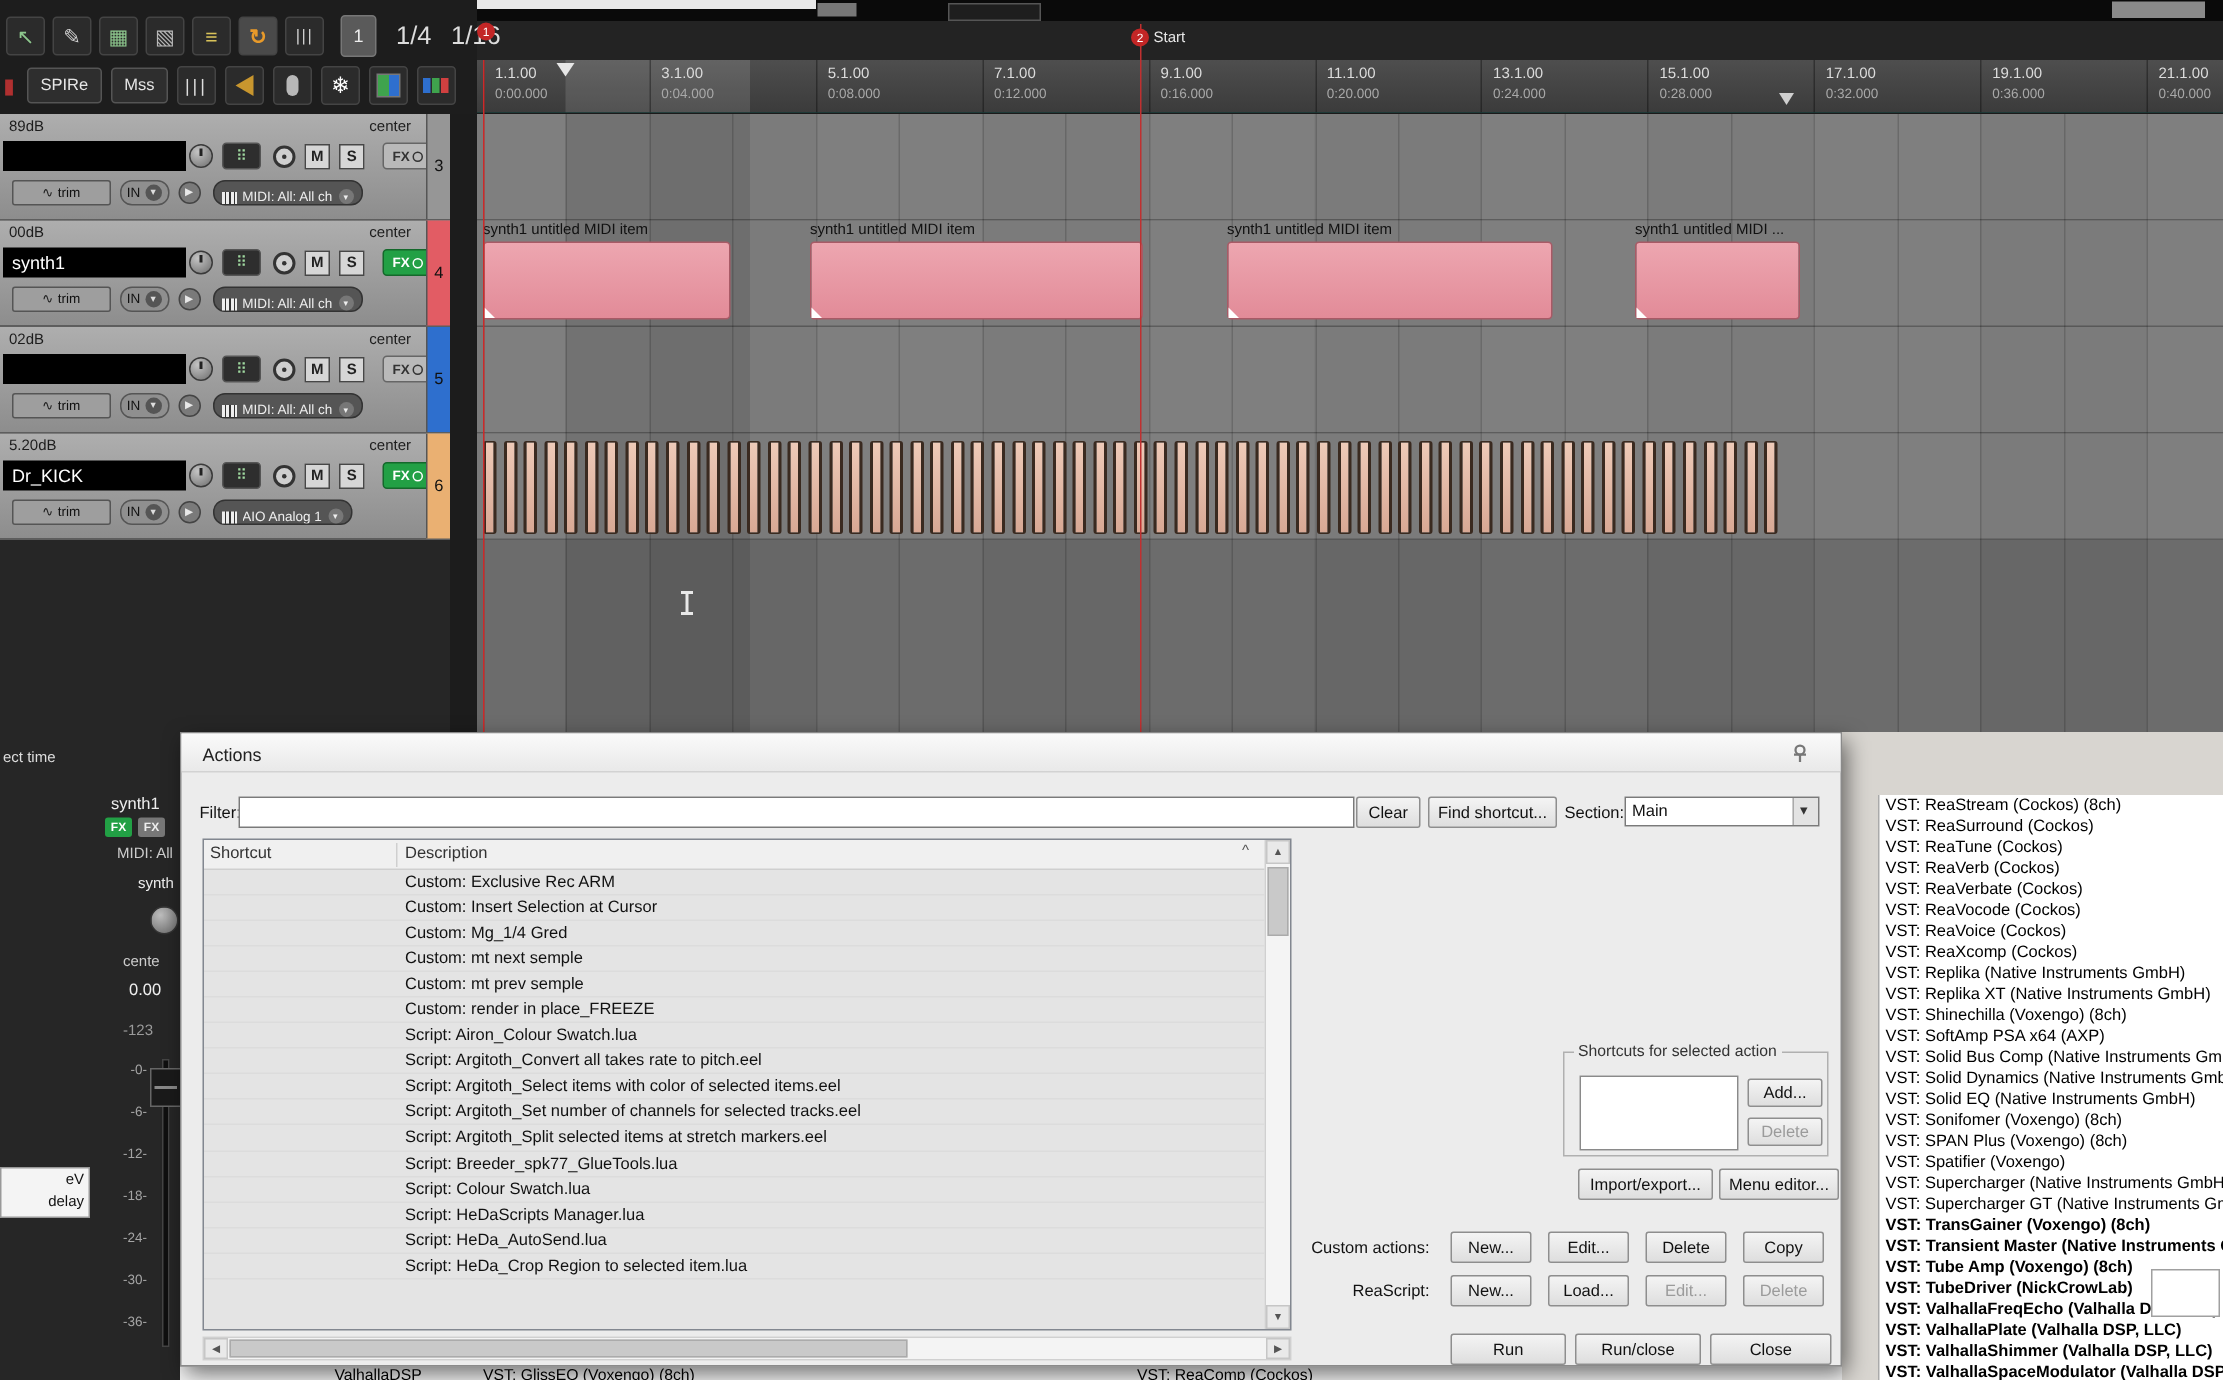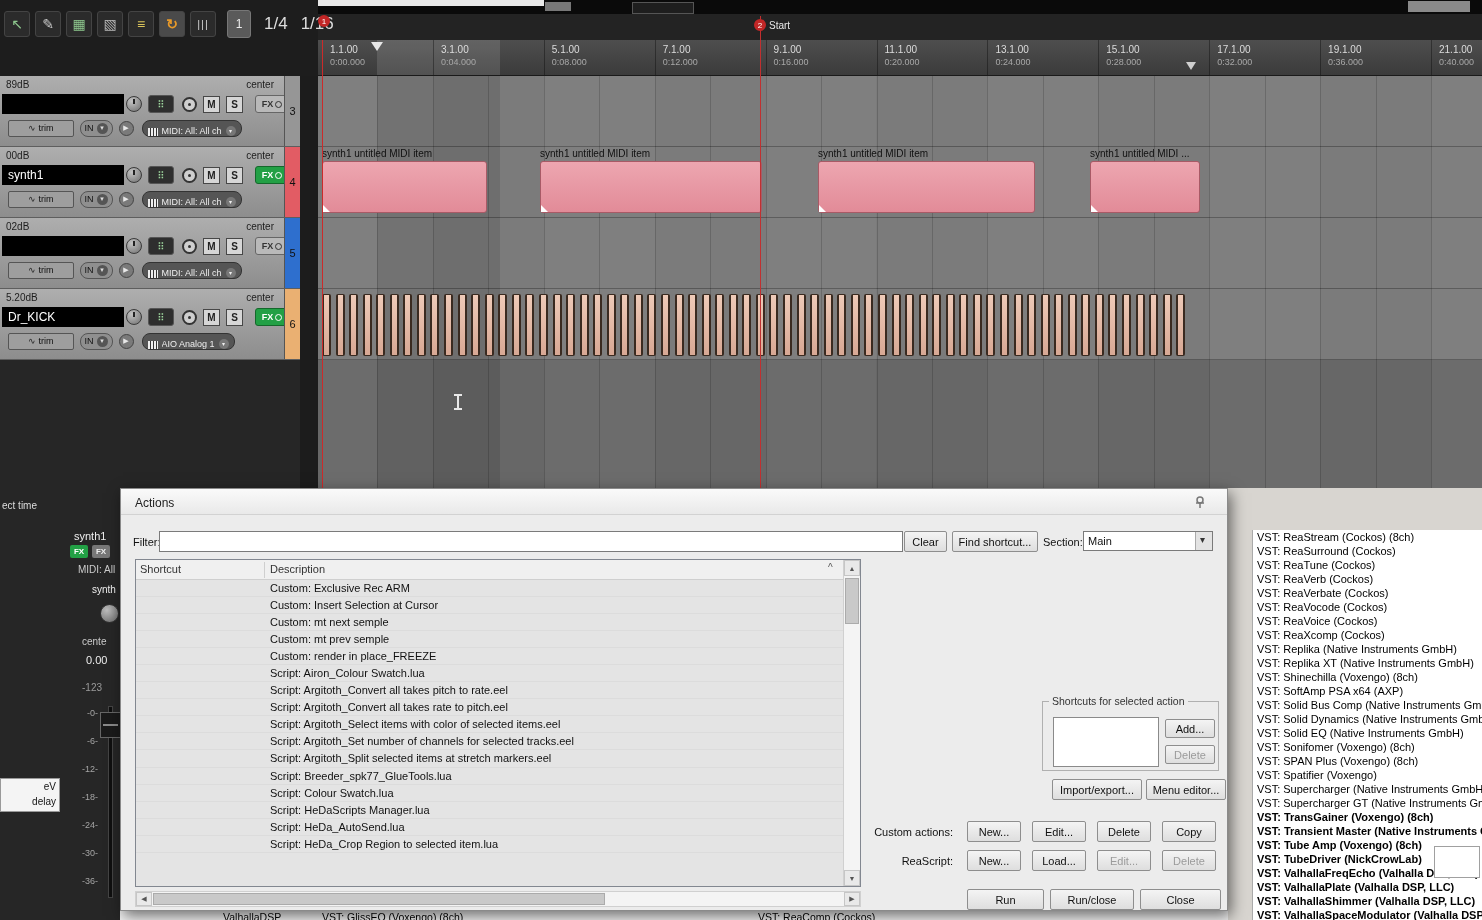--- a/index.html
+++ b/index.html
@@ -241,20 +241,35 @@
       <span class="ti t2"></span>
       <span class="ti t3"></span>
       <span class="ti t4"></span>
       <span class="ti t5"></span>
       <span class="ti t6"></span>
       <span class="ti t7"></span>
       <span class="gridbox">1</span>
       <span class="divtxt">1/4</span>
       <span class="divtxt">1/16</span>
     </div>
+    <div class="tb-row2">
+      <span class="ti edge"></span>
+      <span class="tbtn">SPIRe</span>
+      <span class="tbtn">Mss</span>
+      <span class="ti bars"></span>
+      <span class="ti horn"></span>
+      <span class="ti mic"></span>
+      <span class="ti snow"></span>
+      <span class="ti gridc"></span>
+      <span class="ti pal">
+          <i class="p1"></i>
+          <i class="p2"></i>
+          <i class="p3"></i>
+        </span>
+    </div>
   </div>
 
   <div class="arrange">
     <div class="marker-lane"></div>
     <div class="ruler">
       <div class="rsel"></div>
       <div>
           <div class="rtick" style="left: 4px;"></div>
           <div class="rmark" style="left: 12px;">
             <div class="rm-m">1.1.00</div>
@@ -663,25 +678,25 @@
 
     <div class="alist">
       <div class="alist-h">
         <span class="hc1">Shortcut</span>
         <span class="hc2">Description</span>
         <span class="sort">^</span>
       </div>
       <div class="alist-body">
           <div class="arow"><span class="c1"></span><span class="c2">Custom: Exclusive Rec ARM</span></div>
           <div class="arow"><span class="c1"></span><span class="c2">Custom: Insert Selection at Cursor</span></div>
+          <div class="arow"><span class="c1"></span><span class="c2">Custom: Mg_1/4 Gred</span></div>
           <div class="arow"><span class="c1"></span><span class="c2">Custom: mt next semple</span></div>
           <div class="arow"><span class="c1"></span><span class="c2">Custom: mt prev semple</span></div>
           <div class="arow"><span class="c1"></span><span class="c2">Custom: render in place_FREEZE</span></div>
           <div class="arow"><span class="c1"></span><span class="c2">Script: Airon_Colour Swatch.lua</span></div>
-          <div class="arow"><span class="c1"></span><span class="c2">Script: Argitoth_Convert all takes pitch to rate.eel</span></div>
           <div class="arow"><span class="c1"></span><span class="c2">Script: Argitoth_Convert all takes rate to pitch.eel</span></div>
           <div class="arow"><span class="c1"></span><span class="c2">Script: Argitoth_Select items with color of selected items.eel</span></div>
           <div class="arow"><span class="c1"></span><span class="c2">Script: Argitoth_Set number of channels for selected tracks.eel</span></div>
           <div class="arow"><span class="c1"></span><span class="c2">Script: Argitoth_Split selected items at stretch markers.eel</span></div>
           <div class="arow"><span class="c1"></span><span class="c2">Script: Breeder_spk77_GlueTools.lua</span></div>
           <div class="arow"><span class="c1"></span><span class="c2">Script: Colour Swatch.lua</span></div>
           <div class="arow"><span class="c1"></span><span class="c2">Script: HeDaScripts Manager.lua</span></div>
           <div class="arow"><span class="c1"></span><span class="c2">Script: HeDa_AutoSend.lua</span></div>
           <div class="arow"><span class="c1"></span><span class="c2">Script: HeDa_Crop Region to selected item.lua</span></div>
         </div>

